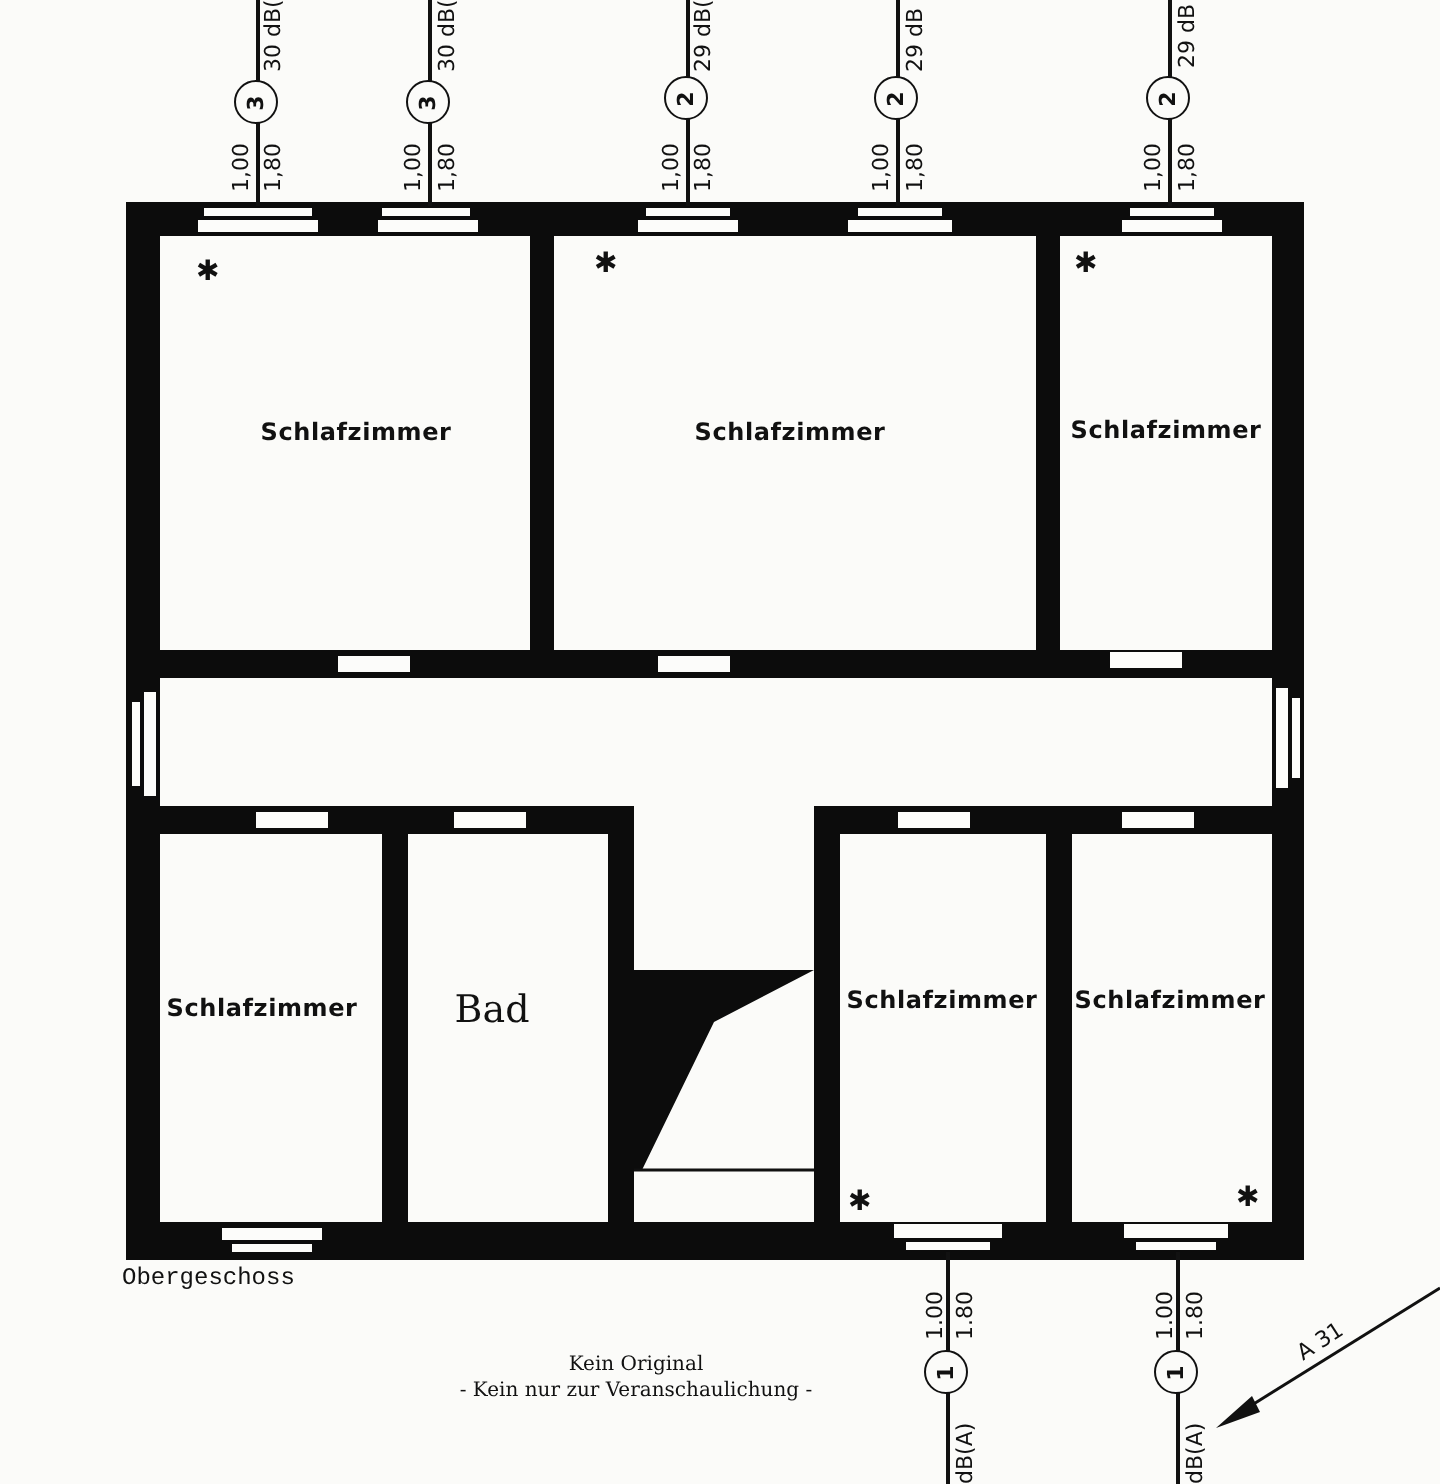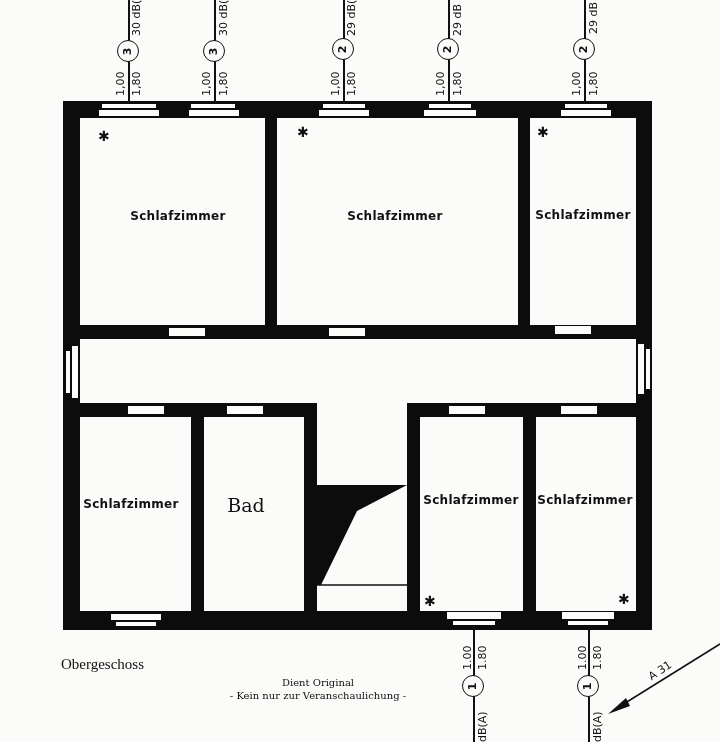--- a/index.html
+++ b/index.html
@@ -26,21 +26,21 @@
     position: absolute; width: 22px; height: 22px; border: 1.5px solid #111; border-radius: 50%;
     background: #fbfbf9; box-sizing: border-box;
     display: flex; align-items: center; justify-content: center;
   }
   .circle span { transform: rotate(-90deg); font-size: 11px; font-weight: bold; }
   .rot {
     position: absolute; transform-origin: left top; transform: rotate(-90deg);
     font-size: 11px; white-space: nowrap; line-height: 12px;
   }
   .title {
-    position: absolute; left: 61px; top: 656px; font-family: Liberation Serif, serif; font-size: 15px;
+    position: absolute; left: 61px; top: 632px; font-family: Liberation Mono, monospace; font-size: 12px;
   }
   .note {
     position: absolute; left: 228px; width: 180px; text-align: center;
     font-family: "DejaVu Serif", serif; font-size: 10px;
   }
 </style>
 </head>
 <body>
 
 <div class="wall" style="left:63px; top:101px; width:589px; height:17px;"></div>
@@ -166,14 +166,14 @@
 <div class="rot" style="left:592px; top:670px;">1.80</div>
 <div class="rot" style="left:592px; top:742px;">dB(A)</div>
 
 <svg class="abs" style="left:600px; top:640px;" width="120" height="80" viewBox="0 0 120 80">
   <line x1="120" y1="4" x2="14" y2="70" stroke="#111" stroke-width="1.5"></line>
   <polygon points="8,74 26,58 30,66" fill="#111"></polygon>
 </svg>
 <div class="abs" style="left:646px; top:672px; font-size:11px; transform:rotate(-33deg); transform-origin:left top;">A 31</div>
 
 <div class="title">Obergeschoss</div>
-<div class="note" style="top:677px;">Dient Original</div>
+<div class="note" style="top:677px;">Kein Original</div>
 <div class="note" style="top:690px;">- Kein nur zur Veranschaulichung -</div>
 
 </body></html>

